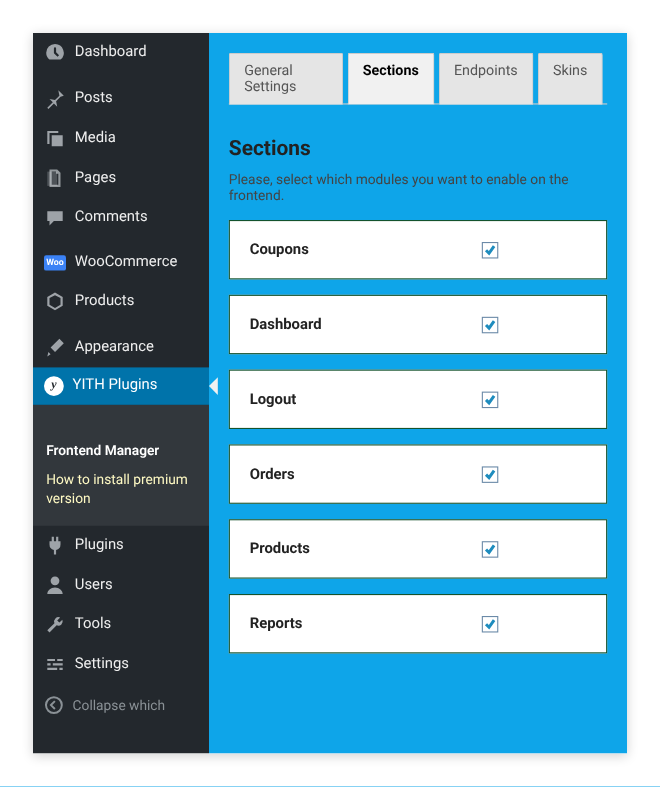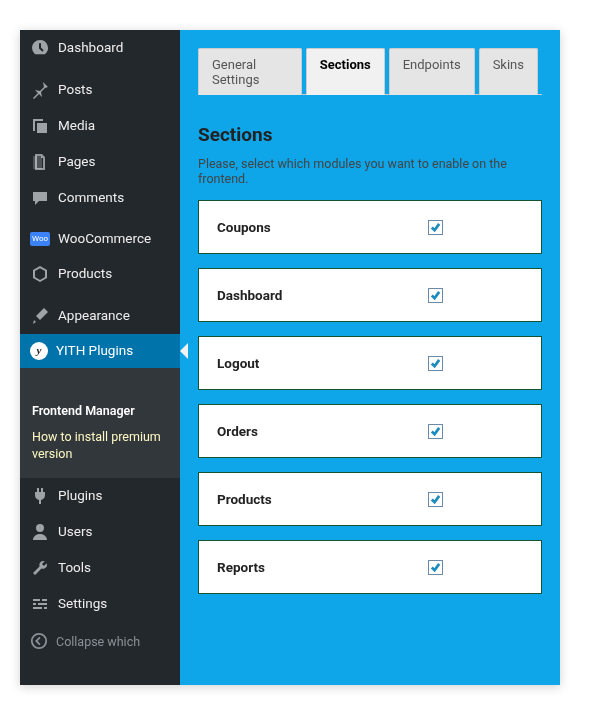--- a/index.html
+++ b/index.html
@@ -5,21 +5,21 @@
   * { box-sizing: border-box; margin: 0; padding: 0; }
   body {
     font-family: -apple-system, BlinkMacSystemFont, "Segoe UI", Roboto, "Helvetica Neue", Arial, sans-serif;
     background: #fff;
     width: 600px;
     height: 715px;
     overflow: hidden;
   }
   .frame {
     position: absolute;
-    left: 20px;
+    left: 30px;
     top: 30px;
     width: 540px;
     height: 655px;
     box-shadow: 0 2px 10px rgba(0,0,0,0.18);
     display: flex;
     overflow: hidden;
     background: #fff;
   }
   
   .sidebar {
@@ -77,21 +77,21 @@
     line-height:1.35;
   }
   .submenu .sub-item.current { color:#fff; font-weight:600;margin-top:24px; }
   .collapse {
     display:flex; align-items:center; gap:8px;
     padding:10px 10px; color:#8a9196; font-size:12.5px; cursor:pointer;
   }
   .collapse .ico { width:18px; height:18px; fill:#8a9196; }
   .woo-badge {
     width:20px;height:14px;border-radius:2px;background:#3b82f6;color:#fff;
-    font-size:8px;font-weight:400;display:inline-flex;align-items:center;justify-content:center;
+    font-size:8px;font-weight:700;display:inline-flex;align-items:center;justify-content:center;
     flex:0 0 20px;
   }
   .yith-badge {
     width:18px;height:18px;border-radius:50%;background:#fff;color:#23282d;
     font-size:11px;font-style:italic;font-weight:700;display:inline-flex;
     align-items:center;justify-content:center;flex:0 0 18px;font-family:Georgia,serif;
   }
   
   .main {
     flex:1;

